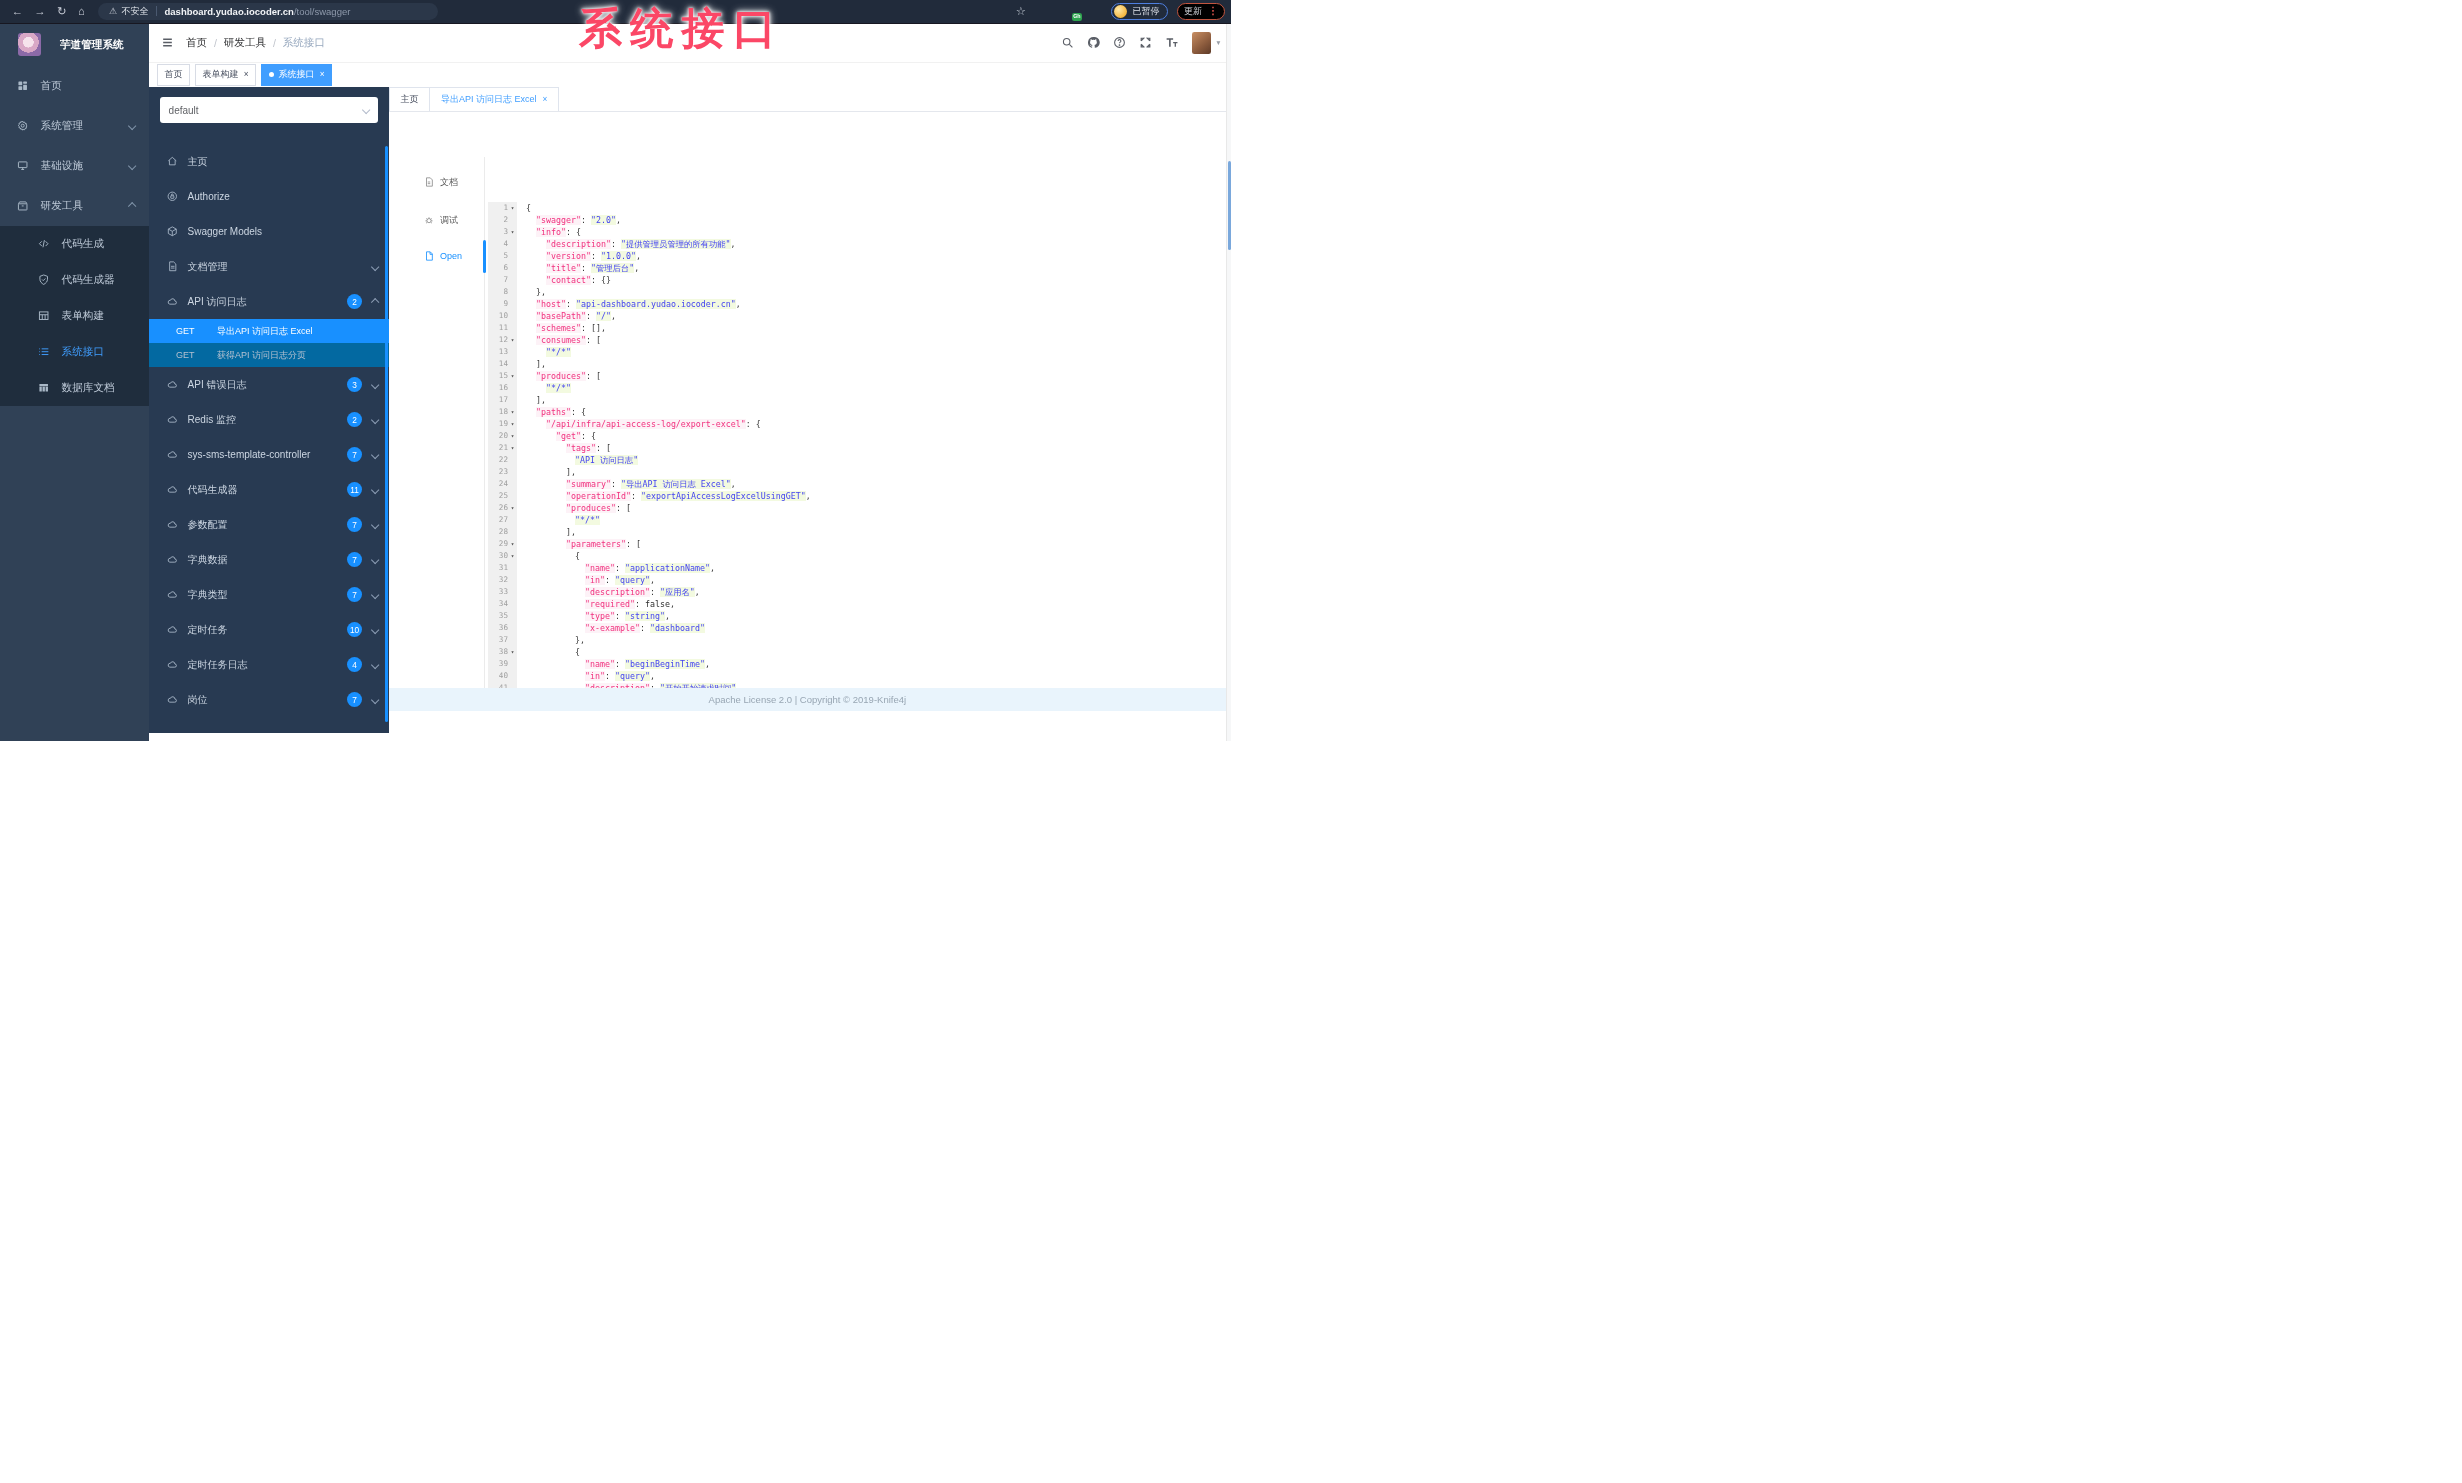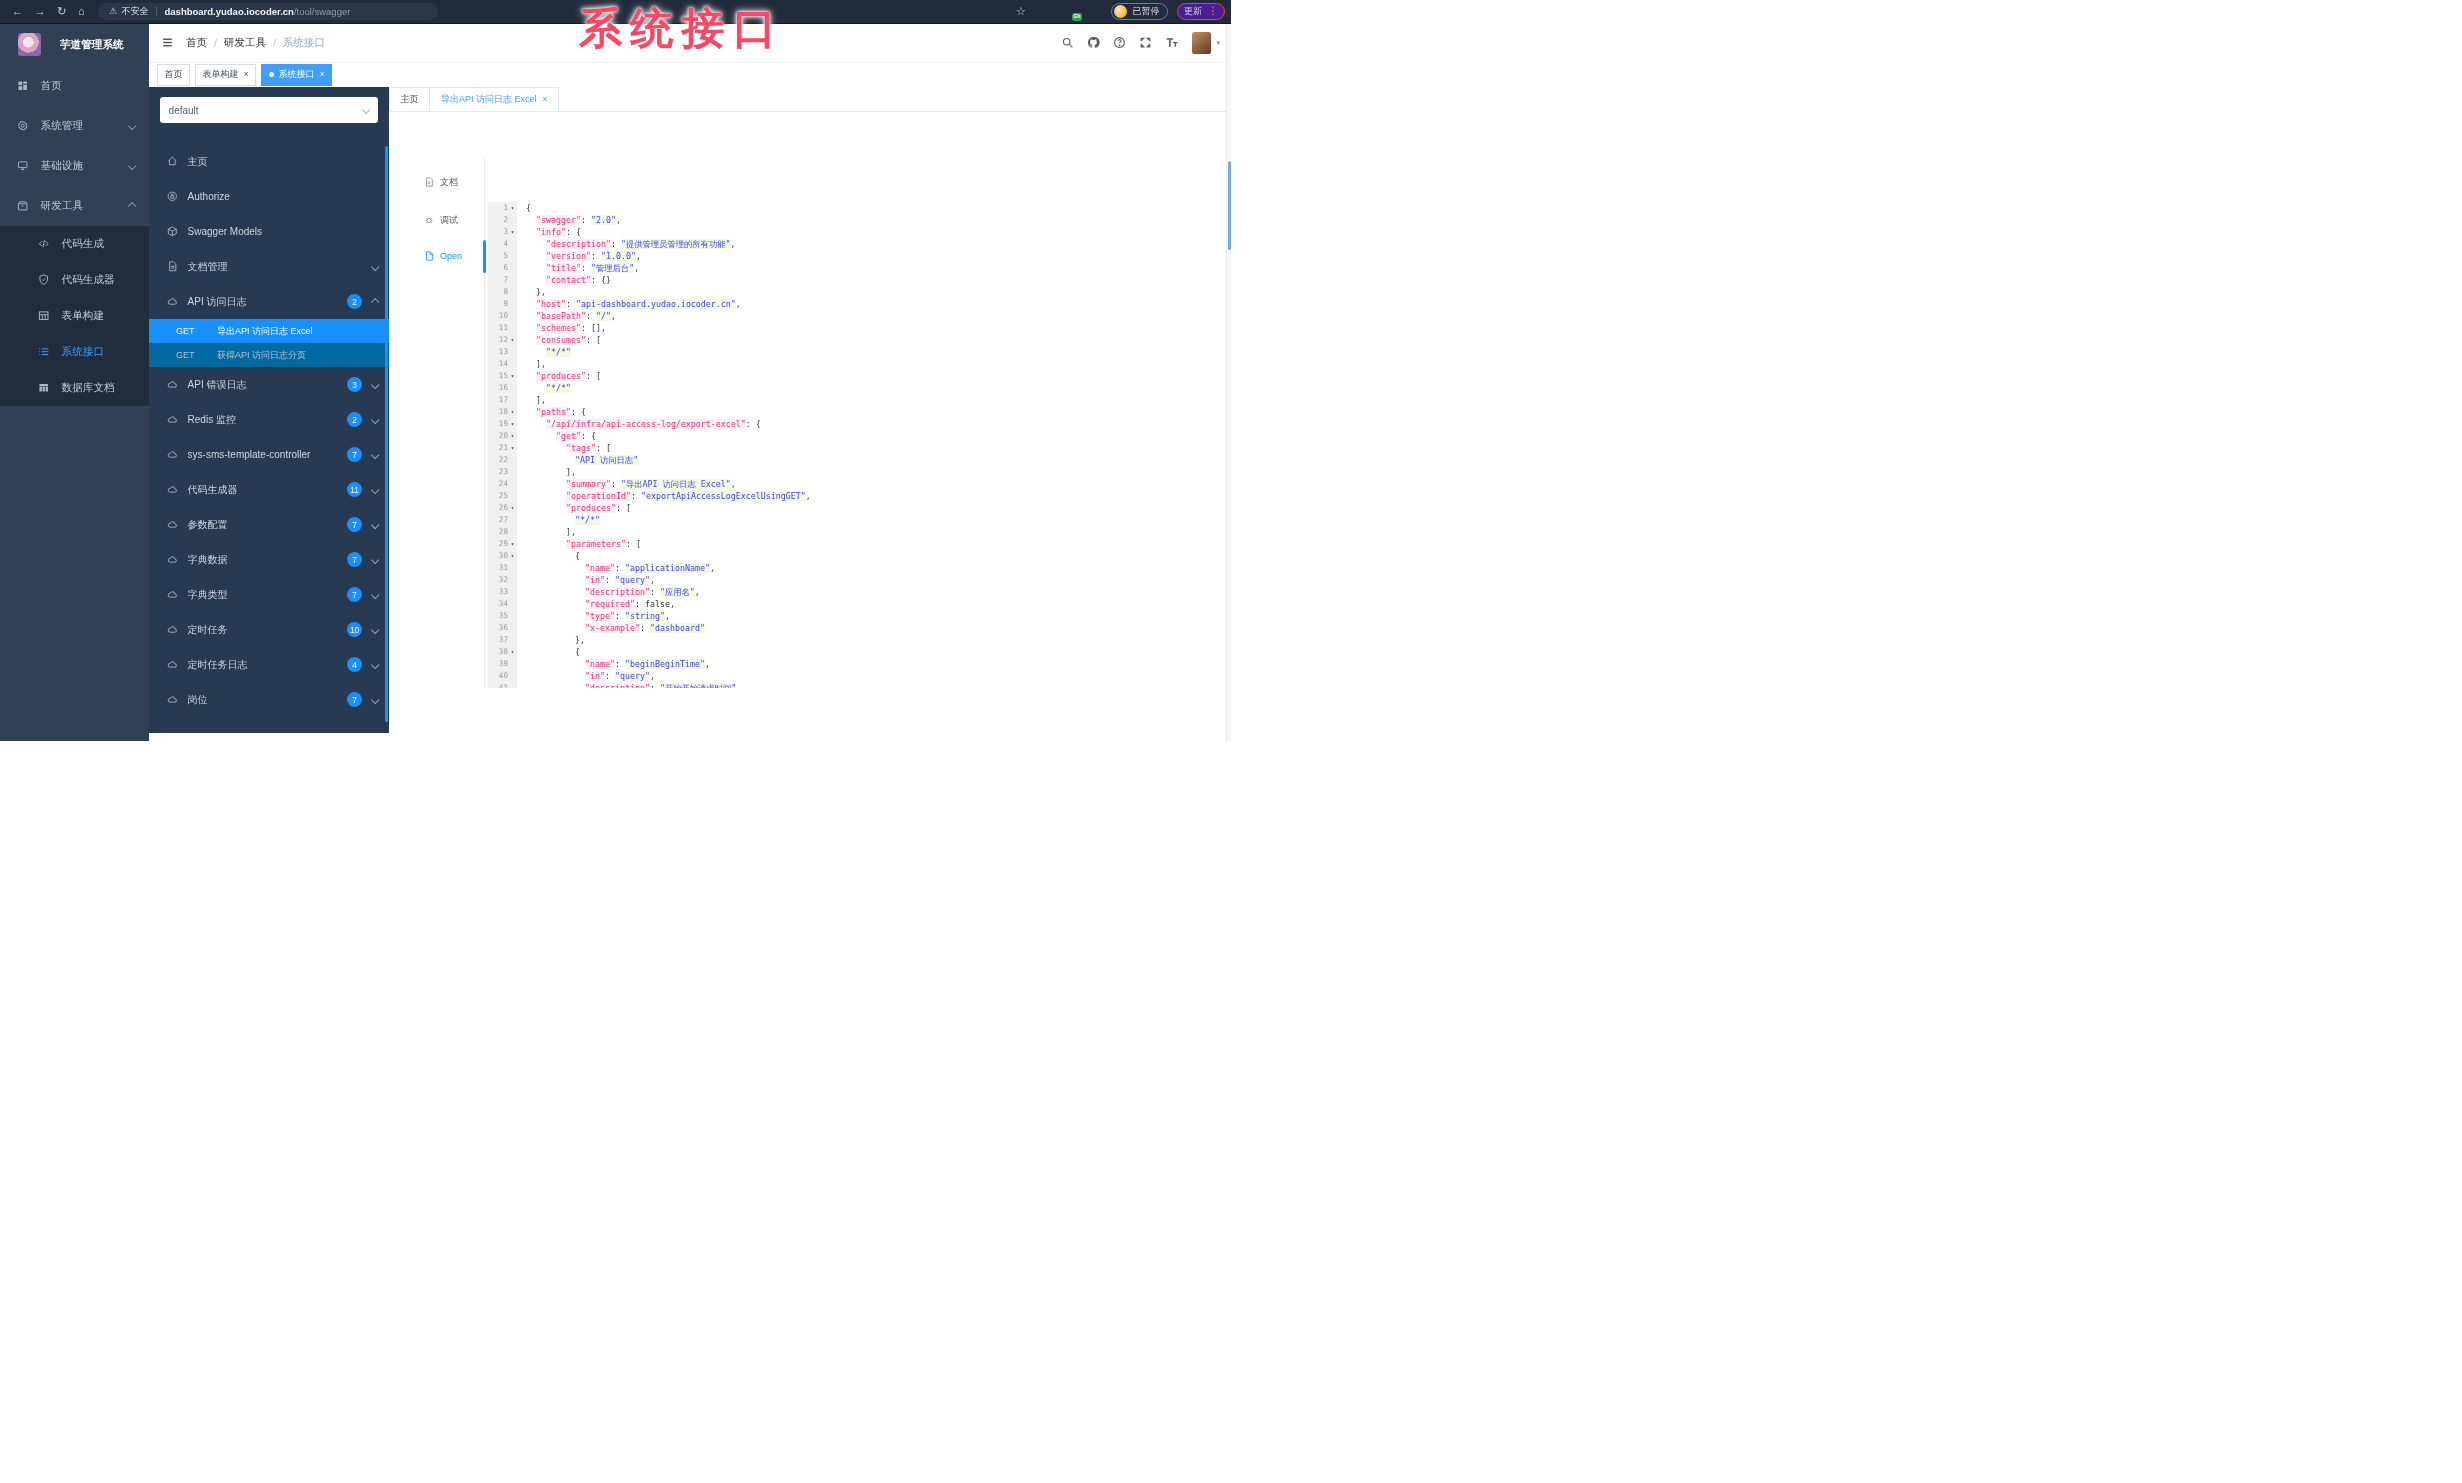--- a/index.html
+++ b/index.html
@@ -18,21 +18,21 @@
   .addr .sep{width:0.8px;height:10px;background:#4a5970;margin:0 7.6px}
   .addr .host{color:#f2f4f7;font-size:9.5px;font-weight:700}
   .addr .path{color:#8e99ab;font-size:9.5px}
   .chrome-right{margin-left:auto;display:flex;align-items:center}
   .star{color:#cfd6e0;font-size:11.4px;margin-right:10.6px}
   .ext{width:13px;height:13px;border-radius:50%;margin-right:10.6px;position:relative;flex:none}
   .ext .bdg{position:absolute;right:-3px;bottom:-3px;background:#2ea44f;color:#fff;font-size:5.3px;line-height:1;padding:1.5px 1.5px;border-radius:2.3px;font-weight:700}
   .pill{display:flex;align-items:center;border:1.5px solid #4e7fe0;border-radius:10px;padding:0.8px 7.6px 0.8px 2.3px;margin-right:9px}
   .pill .face{width:13px;height:13px;border-radius:50%;background:radial-gradient(circle at 35% 35%,#ffe9a8,#f4b63f 70%,#d89a2b);margin-right:5.3px}
   .pill .ptxt{color:#dfe3ea;font-size:9px}
-  .upd{display:flex;align-items:center;border:1.5px solid #c2553f;background:#4c1d95;border-radius:10px;padding:0.8px 6px;margin-right:6px}
+  .upd{display:flex;align-items:center;border:1.5px solid #c2553f;background:#000000;border-radius:10px;padding:0.8px 6px;margin-right:6px}
   .upd .utxt{color:#cfd2d8;font-size:9px;margin-right:6px}
   .upd .dots{color:#e4574f;font-size:10px;font-weight:700;line-height:1}
 
   
   #overlay-text{position:absolute;top:0px;left:579px;z-index:60;font-size:43px;font-weight:700;letter-spacing:8.3px;color:#fb4766;
     text-shadow:0 0 2.3px #fff,0 0 5.3px #fff,0 0 9px rgba(255,255,255,.9);pointer-events:none}
 
   
   #vside{position:absolute;left:0;top:23.5px;bottom:0;width:149px;background:#304156;z-index:3}
   .logo{height:42px;display:flex;align-items:center;padding-left:18px}
@@ -569,20 +569,21 @@
               <div class="cl"><span class="ln">35</span><span class="fd"></span><span class="ct" style="padding-left: 68px;"><span class="tk">"type"</span><span class="tp">: </span><span class="tv">"string"</span><span class="tp">,</span></span></div>
               <div class="cl"><span class="ln">36</span><span class="fd"></span><span class="ct" style="padding-left: 68px;"><span class="tk">"x-example"</span><span class="tp">: </span><span class="tv">"dashboard"</span></span></div>
               <div class="cl"><span class="ln">37</span><span class="fd"></span><span class="ct" style="padding-left: 58px;"><span class="tp">},</span></span></div>
               <div class="cl"><span class="ln">38</span><span class="fd">▾</span><span class="ct" style="padding-left: 58px;"><span class="tp">{</span></span></div>
               <div class="cl"><span class="ln">39</span><span class="fd"></span><span class="ct" style="padding-left: 68px;"><span class="tk">"name"</span><span class="tp">: </span><span class="tv">"beginBeginTime"</span><span class="tp">,</span></span></div>
               <div class="cl"><span class="ln">40</span><span class="fd"></span><span class="ct" style="padding-left: 68px;"><span class="tk">"in"</span><span class="tp">: </span><span class="tv">"query"</span><span class="tp">,</span></span></div>
               <div class="cl"><span class="ln">41</span><span class="fd"></span><span class="ct" style="padding-left: 68px;"><span class="tk">"description"</span><span class="tp">: </span><span class="tv">"开始开始请求时间"</span></span></div>
             </div>
         </div>
       </div>
+      <div id="doc-footer">Apache License 2.0 | Copyright © 2019-Knife4j</div>
     </div>
   </div>
 </div>
 
 <div id="pscroll">
     <div id="pthumb"></div>
   </div>
 
 
 </body></html>

